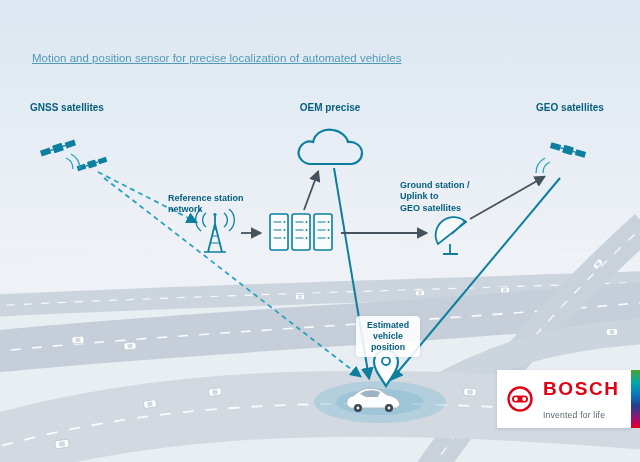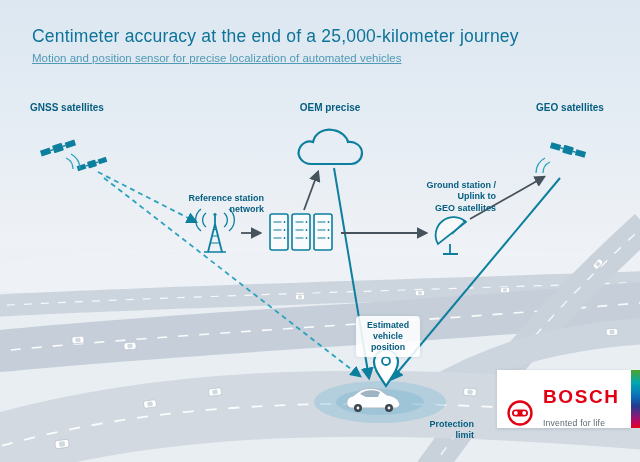--- a/index.html
+++ b/index.html
@@ -15,28 +15,28 @@
   }
   .subtitle{
     position:absolute;left:32px;top:52px;width:560px;
     font-size:11.5px;font-weight:400;color:#4f9ab6;text-decoration:underline;
   }
   .label{
     position:absolute;font-weight:bold;color:#055e80;
     white-space:pre-line;line-height:1.25;
   }
   .lab-lg{font-size:10px;}
-  .lab-sm{font-size:9px;text-align:right;}
+  .lab-sm{font-size:9px;text-align:left;}
   .lab-box{
     font-size:8.8px;text-align:center;background:rgba(255,255,255,.88);
     border-radius:4px;padding:4px 2px;box-shadow:0 0 4px rgba(120,150,170,.25);
   }
   .logo{
     position:absolute;right:9px;top:370px;width:134px;height:58px;background:#ffffff;
-    display:flex;align-items:flex-end;gap:8px;padding:0 8px;box-sizing:border-box;
+    display:flex;align-items:center;gap:8px;padding:0 8px;box-sizing:border-box;
     box-shadow:0 1px 3px rgba(90,110,130,.25);
   }
   .logo-text{display:flex;flex-direction:column;}
   .brand{font-size:19px;font-weight:bold;letter-spacing:1.6px;color:#e20015;line-height:1;}
   .tagline{font-size:8.6px;color:#5a6672;margin-top:12px;letter-spacing:.2px;}
   .stripe{
     position:absolute;right:0;top:370px;width:9px;height:58px;
     background:linear-gradient(180deg,#4ca32a 0%,#00a8b0 22%,#0a6fb8 45%,#263b8f 62%,#7a1f7a 78%,#c4005a 90%,#e20015 100%);
   }
 </style>
@@ -214,38 +214,35 @@
       <circle cx="16" cy="7" r="4" fill="#3c4650"></circle>
         <circle cx="16" cy="7" r="1.4" fill="#ffffff"></circle>
     </g>
 
     <g>
       <path d="M 386 386 C 379 375 374 369 374 362 A 12 12 0 1 1 398 362 C 398 369 393 375 386 386 Z" fill="#ffffff" stroke="#0c7f9e" stroke-width="2.2"></path>
       <circle cx="386" cy="361" r="4" fill="none" stroke="#0c7f9e" stroke-width="1.8"></circle>
     </g>
   </svg>
 
-  <div class="title">Centimeter accuracy at the end of a 25,000-kilometer journey</div>
   <div class="subtitle">Motion and position sensor for precise localization of automated vehicles</div>
 
   <div class="label lab-lg" style="left:30px;top:102px;">GNSS satellites</div>
   <div class="label lab-lg" style="left:283px;top:102px;width:94px;text-align:center;">OEM precise</div>
   <div class="label lab-lg" style="left:523px;top:102px;width:94px;text-align:center;">GEO satellites</div>
 
   <div class="label lab-sm" style="left:168px;top:193px;width:96px;">Reference station
 network</div>
   <div class="label lab-sm" style="left:400px;top:180px;width:96px;">Ground station /
 Uplink to
 GEO satellites</div>
 
   <div class="label lab-box" style="left:356px;top:316px;width:60px;">Estimated
 vehicle
 position</div>
-  <div class="label lab-sm" style="left:410px;top:419px;width:64px;">Protection
-limit</div>
 
   <div class="logo">
     <svg width="30" height="30" viewBox="-15 -15 30 30" style="position:static;">
       <circle cx="0" cy="0" r="11.5" fill="none" stroke="#e20015" stroke-width="2.4"></circle>
       <rect x="-8" y="-3.6" width="16" height="7.2" rx="3.6" fill="#e20015"></rect>
       <circle cx="-4.2" cy="0" r="2" fill="#ffffff"></circle>
       <circle cx="4.2" cy="0" r="2" fill="#ffffff"></circle>
     </svg>
     <div class="logo-text">
       <div class="brand">BOSCH</div>

